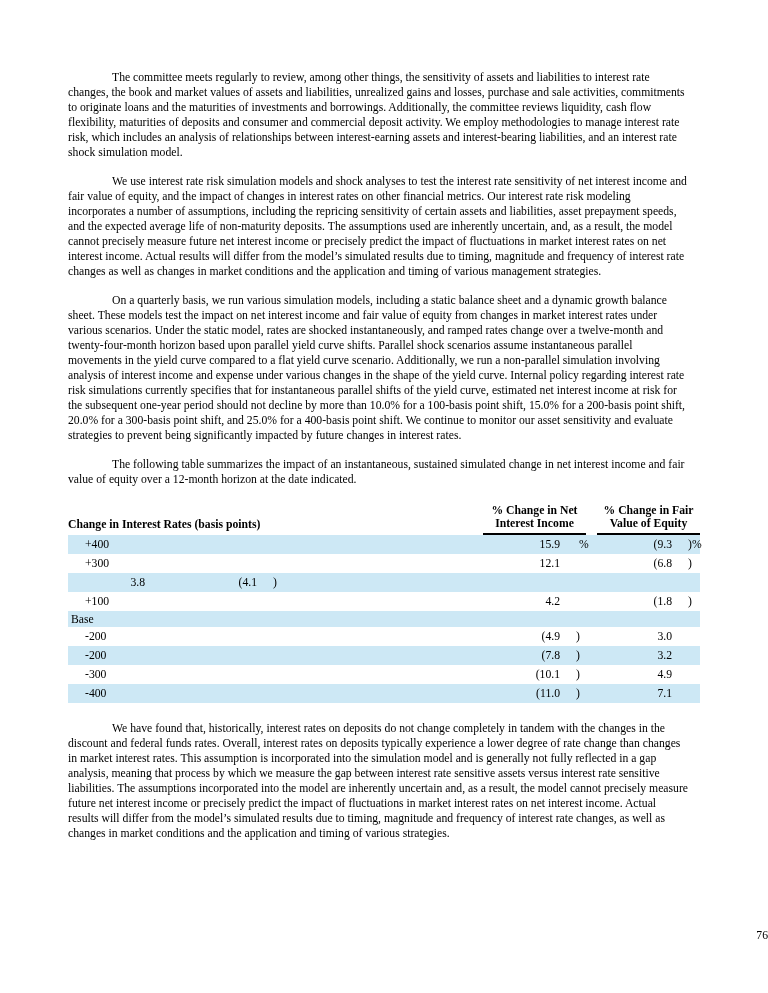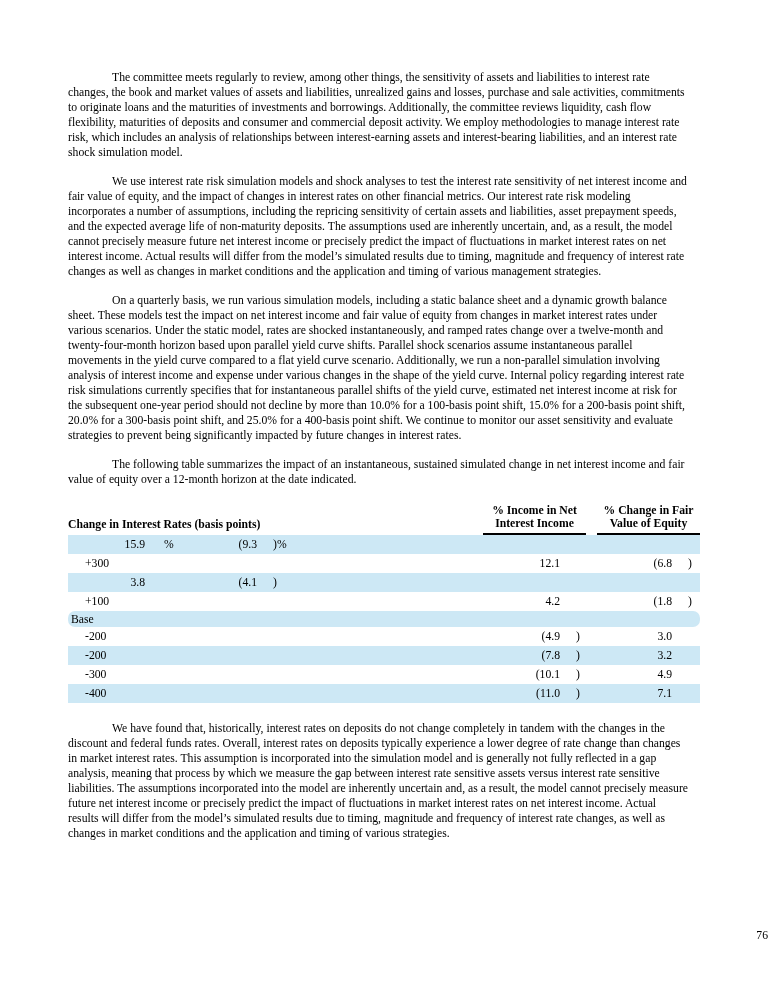--- a/index.html
+++ b/index.html
@@ -28,21 +28,21 @@
   .hdr-label { flex:1; font-weight:bold; padding-bottom:3px; }
   .hdr-col {
     width:103px; text-align:center; font-weight:bold;
     line-height:13px; padding-bottom:3px;
     border-bottom:2.5px solid #000;
   }
   .hdr-gap { width:11px; }
 
   .trow { display:flex; align-items:center; height:19px; }
   .trow.shaded { background:#cde8f5; }
-  .trow.base-row { height:16px;border-radius:7px; }
+  .trow.base-row { height:16px; }
   .tlabel { flex:1; padding-left:17px; }
   .base-row .tlabel { padding-left:3px; }
   .tcell { width:103px; display:flex; justify-content:flex-end; align-items:center;gap:16px; }
   .tgap { width:11px; }
   .suf { display:inline-block; white-space:pre; }
   .suf1 { width:10px; }
   .suf2 { width:12px; }
 
   .page-number {
     position:absolute; left:0; right:0; top:928px;
@@ -62,33 +62,34 @@
 
     <div class="fin-table">
 
       <div class="hdr-date-row">
         <div class="hdr-spacer"></div>
       </div>
 
       <div class="hdr-cols">
         <div class="hdr-label">Change in Interest Rates (basis points)</div>
         <div class="hdr-col">
-          <div>% Income in Net</div>
+          <div>% Change in Net</div>
           <div>Interest Income</div>
         </div>
         <div class="hdr-gap"></div>
         <div class="hdr-col">
           <div>% Change in Fair</div>
           <div>Value of Equity</div>
         </div>
       </div>
 
       <div class="tbody">
 
         <div class="trow shaded">
+          <div class="tlabel">+400</div>
           <div class="tcell">
               <span class="val">15.9</span>
               <span class="suf suf1"> %</span>
             </div>
           <div class="tgap"></div>
           <div class="tcell">
               <span class="val">(9.3</span>
               <span class="suf suf2">)%</span>
             </div>
         </div>

